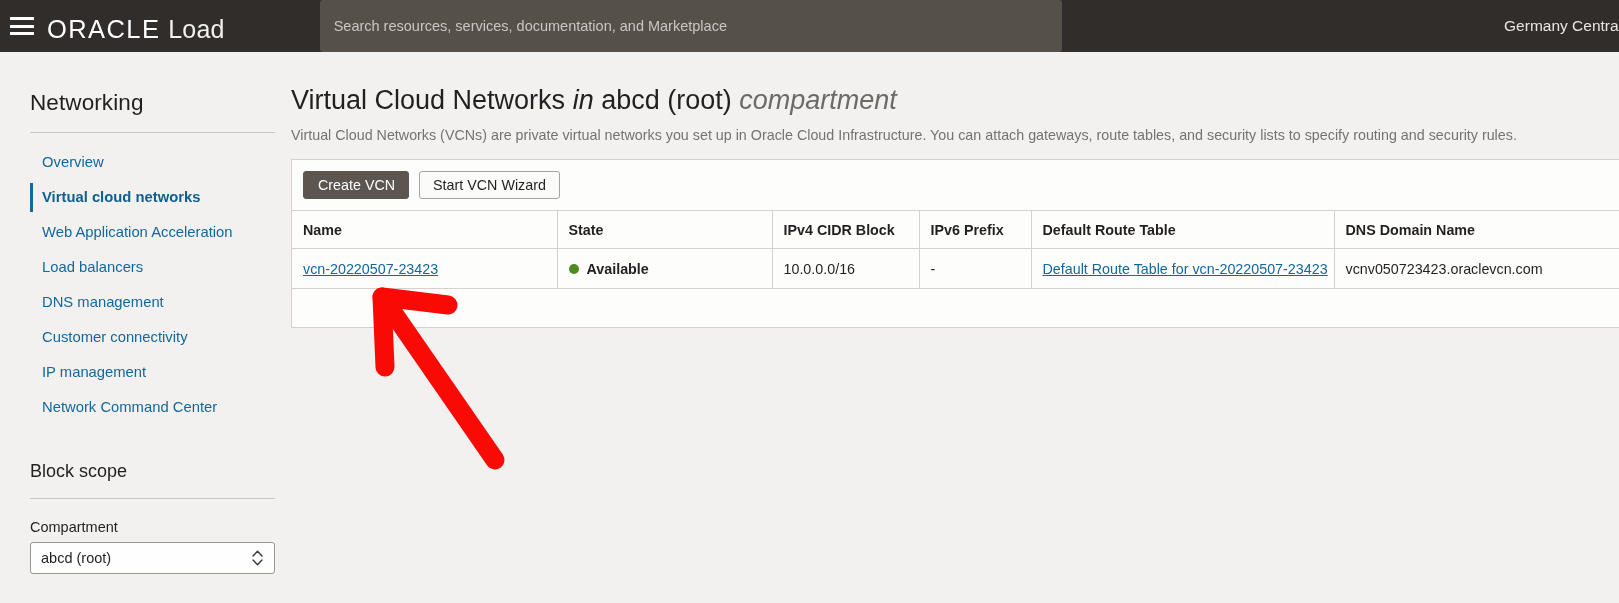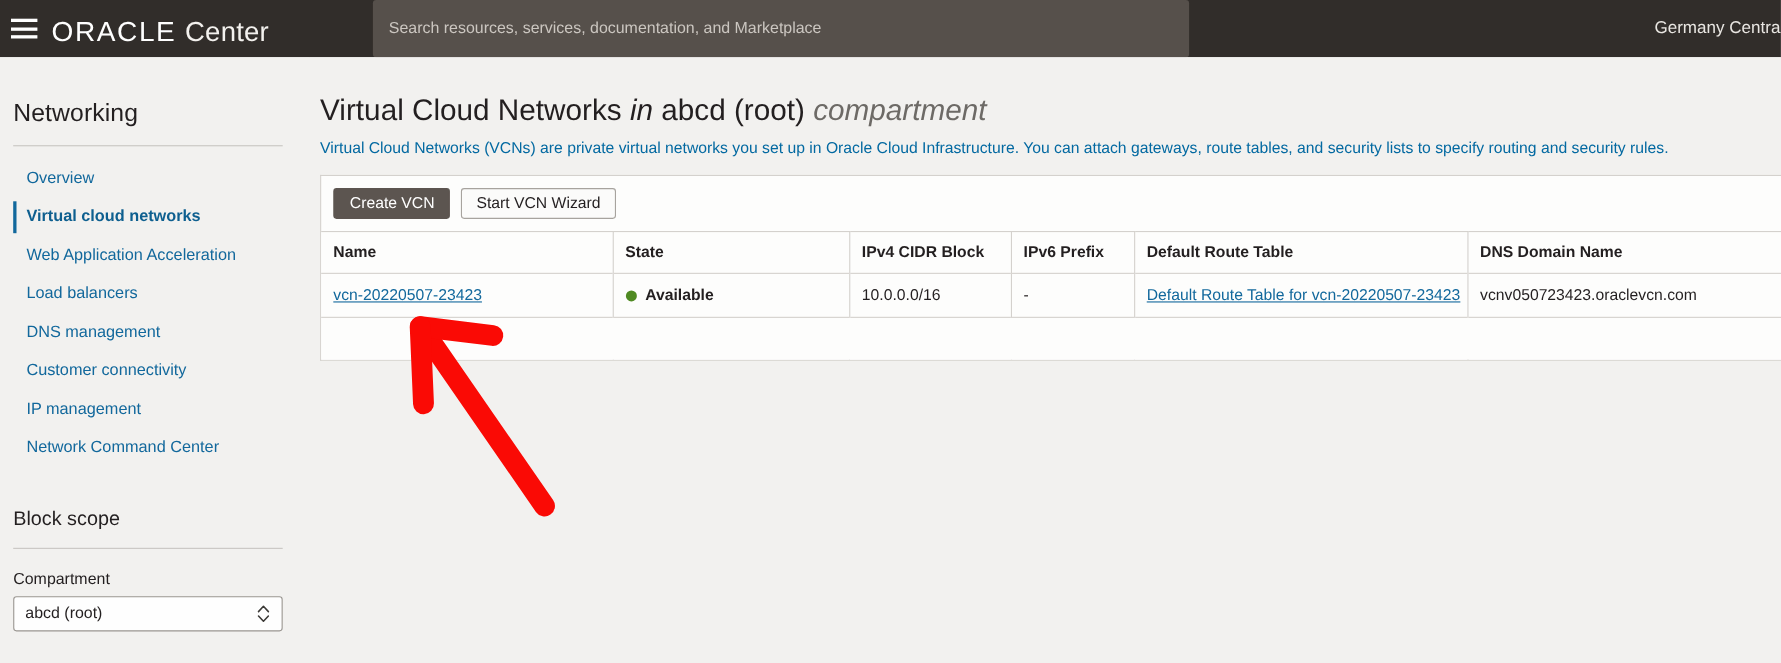--- a/index.html
+++ b/index.html
@@ -56,21 +56,21 @@
     height: 52px; line-height: 52px;
     color: #e9e6e2; font-size: 15.5px;
     white-space: nowrap;
   }
 
   
   #sidebar {
     position: absolute; top: 52px; left: 0;
     width: 281px; height: 551px;
     background: #f2f1ef;
-    padding-left: 12px;
+    padding-left: 30px;
   }
   #sidebar-title {
     font-size: 22.5px; color: #231f20; font-weight: 400;
     margin-top: 38px; letter-spacing: 0.1px;
   }
   .sb-divider {
     width: 245px; height: 1px; background: #c8c5c1;
     margin-top: 16px;
   }
   #nav-list { margin-top: 12px; }
@@ -123,21 +123,21 @@
   }
   #page-title {
     margin-top: 33px;
     font-size: 27px; color: #231f20; font-weight: 400;
     white-space: nowrap;
   }
   #page-title .ital { font-style: italic; }
   #page-title .muted { font-style: italic; color: #6d6a66; }
   #page-desc {
     margin-top: 11px;
-    font-size: 14.3px; color: #0369a1;
+    font-size: 14.3px; color: #737373;
     white-space: nowrap;
   }
 
   
   #panel {
     margin-top: 16px;
     width: 1330px;
     background: #fdfdfc;
     border: 1px solid #d4d1cd;
     border-right: none;
@@ -210,21 +210,21 @@
 <body>
 
 <div id="topbar">
   <div id="hamburger">
     <span></span>
     <span></span>
     <span></span>
   </div>
   <div id="brand">
     <span id="brand-oracle">ORACLE</span>
-    <span id="brand-cloud">Center</span>
+    <span id="brand-cloud">Load</span>
   </div>
   <div id="search-wrap">
     <input id="search-input" type="text" placeholder="Search resources, services, documentation, and Marketplace" style="">
   </div>
   <div id="region-label">Germany Central (F</div>
 </div>
 
 <div id="sidebar">
   <div id="sidebar-title">Networking</div>
   <div class="sb-divider"></div>

